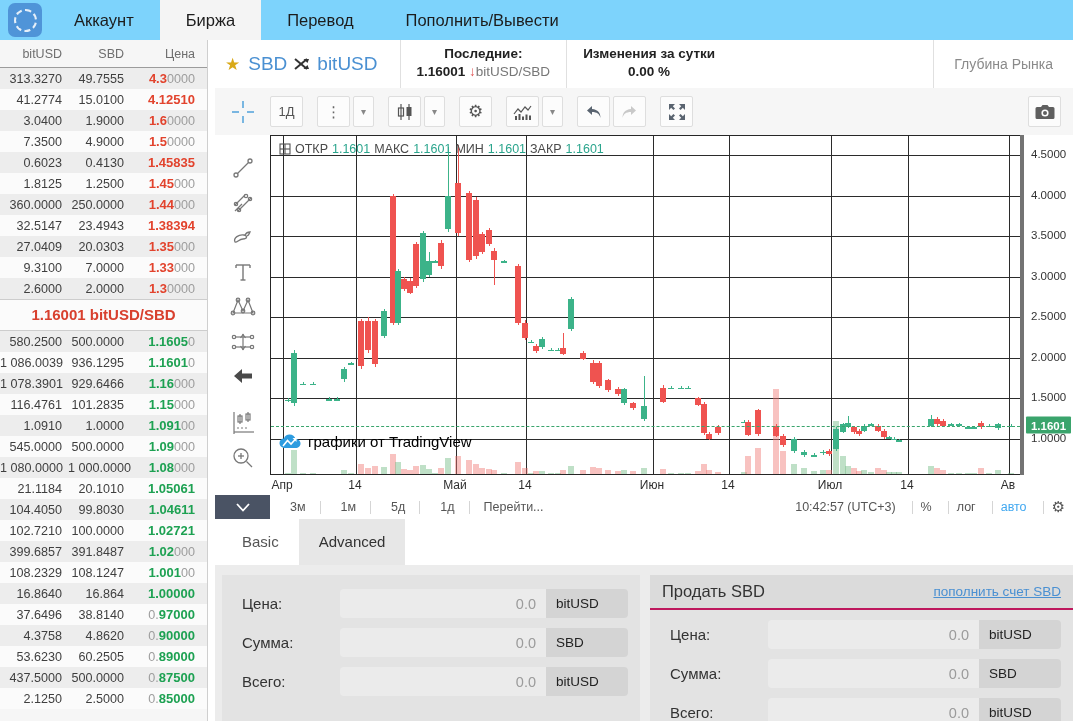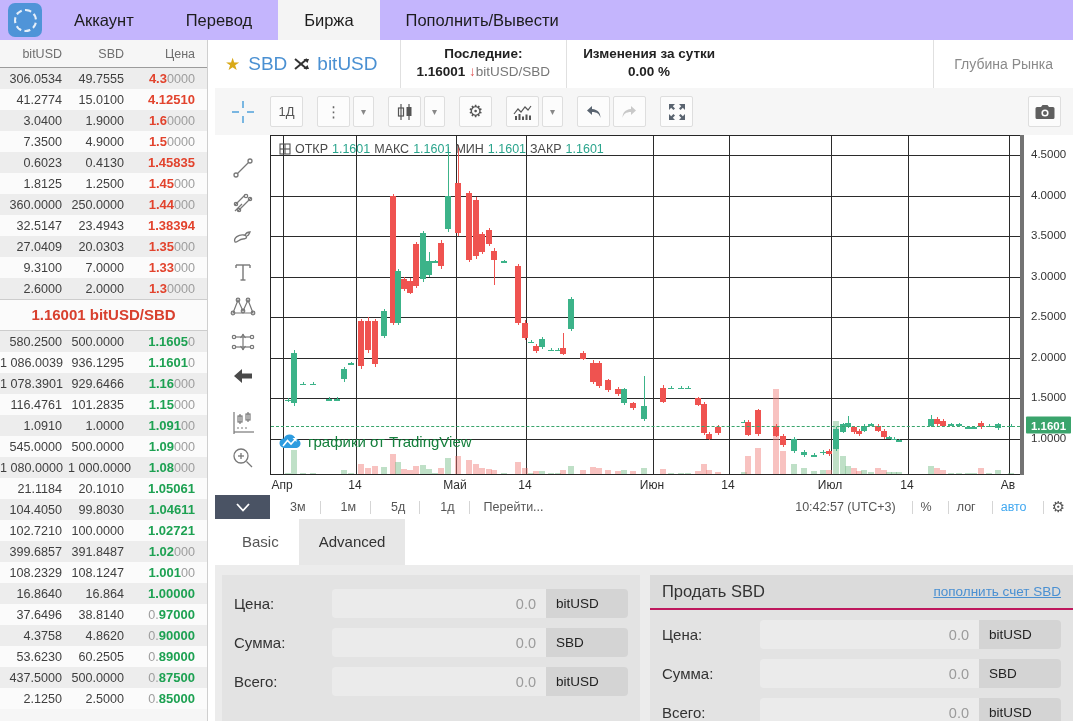--- a/index.html
+++ b/index.html
@@ -1,19 +1,19 @@
 <!DOCTYPE html>
 <html><head>
 <meta charset="utf-8">
 <style>
   html,body{margin:0;padding:0}
   body{width:1073px;height:721px;position:relative;overflow:hidden;background:#fff;
        font-family:"Liberation Sans",sans-serif;color:#333}
   
-  .topnav{position:absolute;left:0;top:0;width:1073px;height:40px;background:#c4b5fd}
+  .topnav{position:absolute;left:0;top:0;width:1073px;height:40px;background:#7dd3fc}
   .logo{position:absolute;left:8px;top:3px;width:34px;height:34px;background:#4f94d8;border-radius:7px;
         display:flex;align-items:center;justify-content:center}
   .logo i{display:block;width:19px;height:19px;border:2px dashed rgba(255,255,255,.85);border-radius:50%}
   .navtabs{display:flex;margin-left:48px;height:40px}
   .navtab{padding:0 26px;line-height:40px;font-size:16.5px;color:#1c1c1c;cursor:pointer;white-space:nowrap}
   .navtab.active{background:#f4f4f4}
   
   .sidebar{position:absolute;left:0;top:40px;width:207px;bottom:0;background:#f6f6f6;border-right:1px solid #cfcfcf;overflow:hidden}
   .ob-head{display:grid;grid-template-columns:68px 62px 71px;height:27px;align-items:center;
            border-bottom:1px solid #9c9c9c;color:#6e6e6e;font-size:12.5px}
@@ -51,21 +51,21 @@
   .cbtn.small{min-width:21px;padding:0 2px;color:#888;font-size:10px}
   .gapl{margin-left:11px}
   .cbtn.right{margin-left:auto;margin-right:12px}
   .cbody{position:absolute;left:0;top:47px;right:0;bottom:44px;display:flex}
   .dtools{width:55px;display:flex;flex-direction:column;align-items:center;padding-top:16px;box-sizing:border-box}
   .dtool{height:38px;display:flex;align-items:center;justify-content:center;width:34px;cursor:pointer;color:#787878}
   .plot{position:relative;width:750px;height:340px;border:1px solid #262626;border-right:none;box-sizing:border-box;overflow:hidden;background:#fff;cursor:crosshair}
   .legend{position:absolute;left:8px;top:6px;display:flex;align-items:center;font-size:12.5px;color:#4a4a4a;z-index:6;white-space:nowrap}
   .legend b{font-weight:400;color:#4a4a4a;margin-left:4px}
   .legend span{color:#2ba58d;margin-left:4px}
-  .wmark{position:absolute;left:8px;bottom:24px;display:flex;align-items:center;z-index:1;font-size:15px;color:#15803d;white-space:nowrap}
+  .wmark{position:absolute;left:8px;bottom:24px;display:flex;align-items:center;z-index:1;font-size:15px;color:#000000;white-space:nowrap}
   .pline{position:absolute;left:0;right:0;border-top:1px dashed #3aa46c;z-index:4}
   .paxis{position:relative;flex:1;border-left:4px solid #737373;font-size:11.5px;color:#333}
   .ptick{position:absolute;left:7px;transform:translateY(-50%);white-space:nowrap}
   .pbadge{position:absolute;left:2px;right:2px;height:17px;background:#3aa46c;color:#fff;font-weight:700;
           font-size:11.5px;display:flex;align-items:center;justify-content:center;transform:translateY(-50%);border-radius:1px;z-index:5}
   .taxis{position:absolute;left:55px;width:750px;bottom:24px;height:20px;font-size:12px;color:#2e2e2e}
   .ttick{position:absolute;top:3px;transform:translateX(-50%);white-space:nowrap}
   .ttick.m{font-weight:400}
   .cbottom{position:absolute;left:0;right:0;bottom:0;height:24px;background:#fff;display:flex;align-items:center;font-size:12.5px;color:#555}
   .collapse{width:55px;height:24px;background:#4a5364;color:#fff;display:flex;align-items:center;justify-content:center;
@@ -83,54 +83,54 @@
   .ltab{padding:0 20px;line-height:46px;font-size:15px;color:#555;cursor:pointer}
   .ltab.active{background:#e7e7e7;color:#333}
   .lpanel{position:absolute;left:0;right:0;top:46px;bottom:0;background:#ececec}
   .card{position:absolute;top:10px;bottom:0;background:#e3e3e3}
   .card.buy{left:7px;width:418px}
   .card.sell{left:435px;right:0}
   .chead{height:33px;padding:0 12px;display:flex;align-items:center;background:#dbdbdb;font-size:16.5px;color:#333}
   .card.buy .chead{border-bottom:2px solid #3e9e4f}
   .card.sell .chead{border-bottom:2px solid #be185d}
   .chead .lnk{margin-left:auto;font-size:13.5px;color:#4a90d2;text-decoration:underline;cursor:pointer}
-  .frow{display:flex;align-items:center;margin:10px 12px 0 12px}
+  .frow{display:flex;align-items:center;margin:10px 12px 0 20px}
   .frow:first-of-type{margin-top:14px}
   .flabel{width:98px;font-size:15px;color:#333}
   .igroup{flex:1;display:flex;height:29px;border-radius:4px;overflow:hidden}
   .igroup input{flex:1;min-width:0;background:#ebebeb;border:none;outline:none;text-align:right;padding:0 10px 0 0;
                 color:#999;font-size:14.5px;font-family:"Liberation Sans",sans-serif}
   .igroup input::placeholder{color:#9b9b9b;opacity:1}
   .iunit{width:72px;background:#d4d4d4;display:flex;align-items:center;padding-left:10px;font-size:13.5px;color:#222}
   svg{display:block}
 </style>
 </head>
 <body>
 
 <div class="topnav">
   <div class="logo">
       <i></i>
     </div>
   <div class="navtabs">
     <div class="navtab">Аккаунт</div>
+    <div class="navtab active">Биржа</div>
     <div class="navtab">Перевод</div>
-    <div class="navtab active">Биржа</div>
     <div class="navtab">Пополнить/Вывести</div>
   </div>
 </div>
 
 <div class="sidebar">
   <div class="ob-head">
     <div>bitUSD</div>
     <div>SBD</div>
     <div>Цена</div>
   </div>
   <div id="asks">
       <div class="ob-row ask">
-        <div>306.0534</div>
+        <div>313.3270</div>
         <div>49.7555</div>
         <div><span class="main">4.3</span><span class="dim">0000</span></div>
       </div>
       <div class="ob-row ask">
         <div>41.2774</div>
         <div>15.0100</div>
         <div><span class="main">4.12510</span></div>
       </div>
       <div class="ob-row ask">
         <div>3.0400</div>

